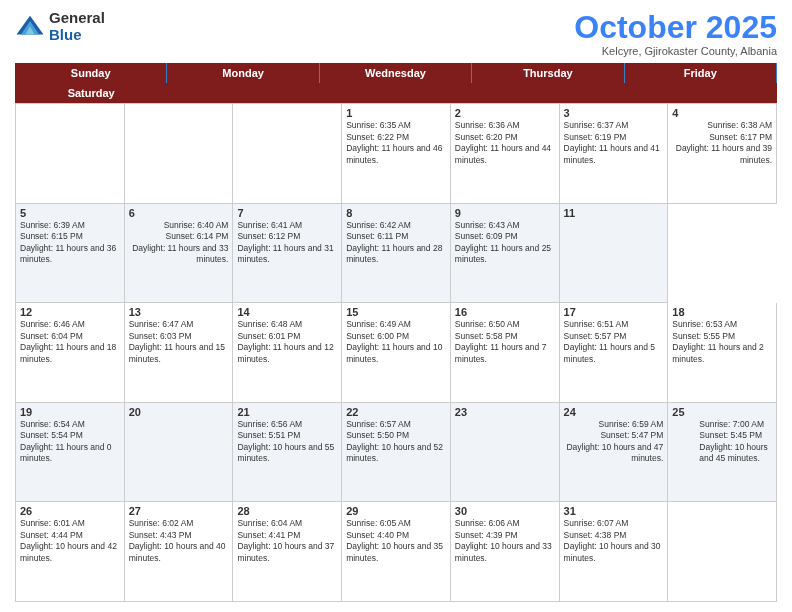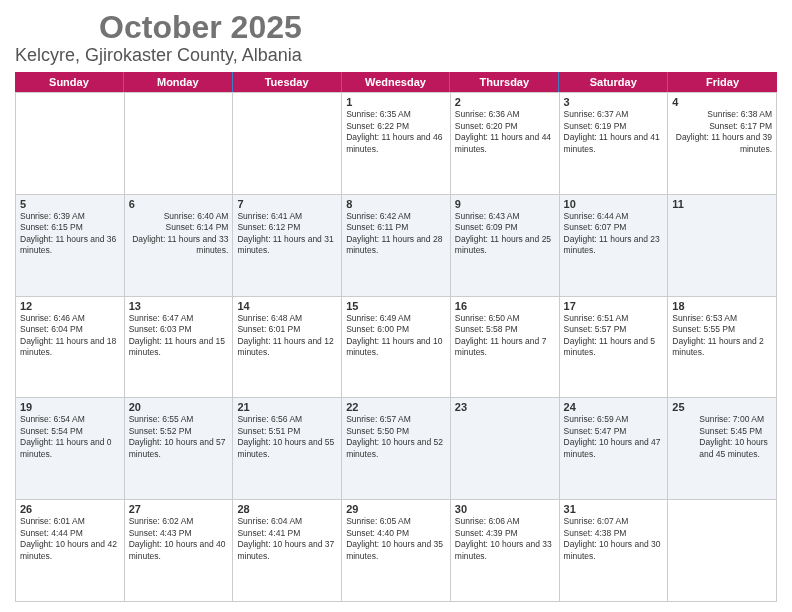--- a/index.html
+++ b/index.html
@@ -46,36 +46,36 @@
     .logo-icon {
       width: 30px;
       height: 30px;
     }
     .title-block {
       text-align: right;
     }
     .month-title {
       font-size: 32px;
       font-weight: bold;
-      color: #737373;
+      color: #3b82f6;
       line-height: 1.1;
     }
     .location {
-      font-size: 18px;
+      font-size: 11px;
       color: #555;
     }
     .calendar {
       flex: 1;
       display: flex;
       flex-direction: column;
     }
     .cal-header {
       display: grid;
-      grid-template-columns: repeat(7, 1fr);
-      background: #be185d;
+      grid-template-columns: repeat(5, 1fr);
+      background: #7f1d1d;
     }
     .cal-header-cell {
       color: #fff;
       font-size: 11px;
       font-weight: bold;
       text-align: center;
       padding: 4px 2px;
       border-right: 1px solid #3a7fc8;
     }
     .cal-header-cell:last-child {
@@ -115,35 +115,45 @@
       font-size: 8.5px;
       line-height: 1.35;
       color: #333;
     }
   </style>
 </head>
 <body>
 
 <div class="page">
   <div class="header">
+    <div class="logo">
+      <svg class="logo-icon" viewBox="0 0 40 40">
+        <polygon points="20,5 38,30 2,30" fill="#1a5fa8"></polygon>
+        <polygon points="20,12 32,30 8,30" fill="#4a9fd8"></polygon>
+        <polygon points="20,19 26,30 14,30" fill="#7ec8e3"></polygon>
+      </svg>
+      <div class="logo-text">
+        <span class="logo-general">General</span>
+        <span class="logo-blue">Blue</span>
+      </div>
+    </div>
     <div class="title-block">
       <div class="month-title">October 2025</div>
       <div class="location">Kelcyre, Gjirokaster County, Albania</div>
     </div>
   </div>
 
   <div class="calendar">
     <div class="cal-header">
     <div class="cal-header-cell">Sunday</div>
         <div class="cal-header-cell">Monday</div>
-        <div class="cal-header-cell">Tuesday</div>
         <div class="cal-header-cell">Wednesday</div>
         <div class="cal-header-cell">Thursday</div>
+        <div class="cal-header-cell">Friday</div>
         <div class="cal-header-cell">Saturday</div>
-        <div class="cal-header-cell">Friday</div>
       </div>
     <div class="cal-body">
     <div class="cal-row">
           <div class="cal-cell"></div>
           <div class="cal-cell"></div>
           <div class="cal-cell"></div>
           <div class="cal-cell">
             <div class="day-number">1</div>
             <div class="cell-text" style="white-space: pre-line;">Sunrise: 6:35 AM
 Sunset: 6:22 PM
@@ -193,26 +203,20 @@
 Sunset: 6:11 PM
 Daylight: 11 hours and 28 minutes.</div>
           </div>
           <div class="cal-cell alt-row">
             <div class="day-number">9</div>
             <div class="cell-text" style="white-space: pre-line;">Sunrise: 6:43 AM
 Sunset: 6:09 PM
 Daylight: 11 hours and 25 minutes.</div>
           </div>
           <div class="cal-cell alt-row">
-            <div class="day-number">10</div>
-            <div class="cell-text" style="white-space: pre-line;">Sunrise: 6:44 AM
-Sunset: 6:07 PM
-Daylight: 11 hours and 23 minutes.</div>
-          </div>
-          <div class="cal-cell alt-row">
             <div class="day-number">11</div>
           </div>
         </div>
         <div class="cal-row">
           <div class="cal-cell">
             <div class="day-number">12</div>
             <div class="cell-text" style="white-space: pre-line;">Sunrise: 6:46 AM
 Sunset: 6:04 PM
 Daylight: 11 hours and 18 minutes.</div>
           </div>
@@ -255,42 +259,39 @@
         </div>
         <div class="cal-row">
           <div class="cal-cell alt-row">
             <div class="day-number">19</div>
             <div class="cell-text" style="white-space: pre-line;">Sunrise: 6:54 AM
 Sunset: 5:54 PM
 Daylight: 11 hours and 0 minutes.</div>
           </div>
           <div class="cal-cell alt-row">
             <div class="day-number">20</div>
-            <div class="cell-text" style="white-space: pre-line;">Sunrise: 6:55 AM
-Sunset: 5:52 PM
-Daylight: 10 hours and 57 minutes.</div>
           </div>
           <div class="cal-cell alt-row">
             <div class="day-number">21</div>
             <div class="cell-text" style="white-space: pre-line;">Sunrise: 6:56 AM
 Sunset: 5:51 PM
 Daylight: 10 hours and 55 minutes.</div>
           </div>
           <div class="cal-cell alt-row">
             <div class="day-number">22</div>
             <div class="cell-text" style="white-space: pre-line;">Sunrise: 6:57 AM
 Sunset: 5:50 PM
 Daylight: 10 hours and 52 minutes.</div>
           </div>
           <div class="cal-cell alt-row">
             <div class="day-number">23</div>
           </div>
           <div class="cal-cell alt-row">
             <div class="day-number">24</div>
-            <div class="cell-text" style="white-space: pre-line;">Sunrise: 6:59 AM
+            <div class="cell-text" style="white-space: pre-line; text-align: right;">Sunrise: 6:59 AM
 Sunset: 5:47 PM
 Daylight: 10 hours and 47 minutes.</div>
           </div>
           <div class="cal-cell alt-row">
             <div class="day-number">25</div>
             <div class="cell-text" style="white-space: pre-line; margin-left: 27px;">Sunrise: 7:00 AM
 Sunset: 5:45 PM
 Daylight: 10 hours and 45 minutes.</div>
           </div>
         </div>

